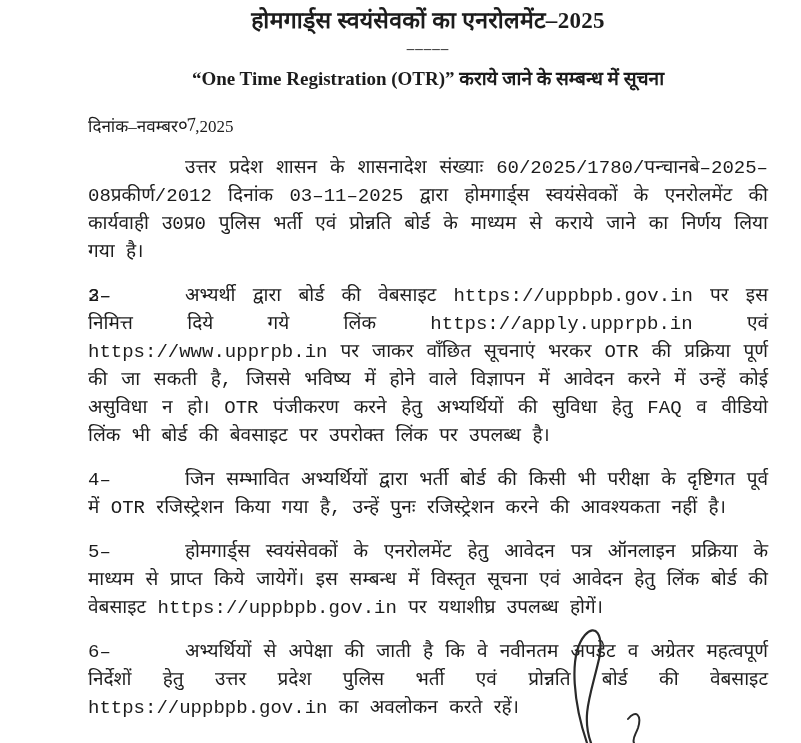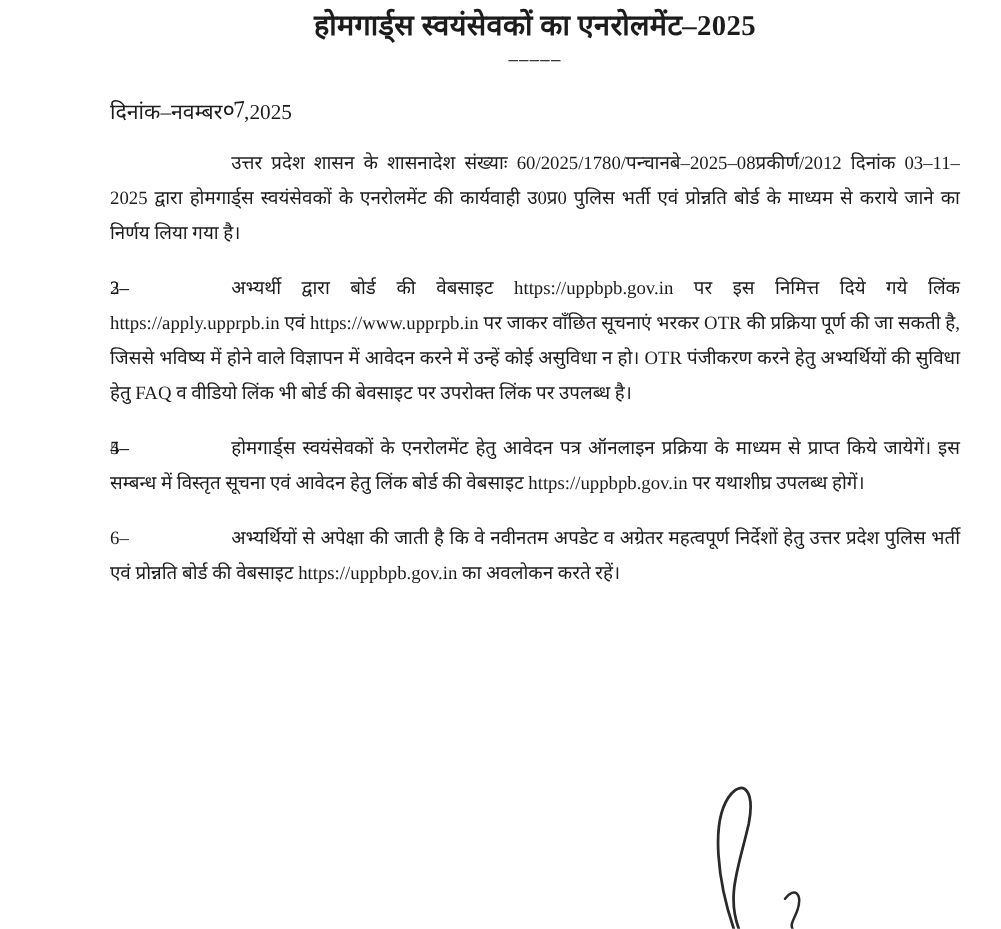--- a/index.html
+++ b/index.html
@@ -49,24 +49,25 @@
   .hand-day {
     display: inline-block;
     transform: rotate(-5deg) translateY(-1px);
     font-size: 19px;
     letter-spacing: -1px;
   }
   .paras { margin-top: 13px; }
   .para {
     position: relative;
     text-align: justify;
-    font-size: 15px;
+    font-size: 19px;
     line-height: 28px;
     text-indent: 97px;
     margin: 16px 0 6px 0;
+    font-family: Liberation Mono, monospace;
   }
   .para-num {
     position: absolute;
     left: 0; top: 0;
     text-indent: 0;
   }
   .signature {
     position: absolute;
     left: 540px; top: 622px;
     width: 140px; height: 121px;
@@ -76,41 +77,42 @@
 </head>
 <body>
 
 <div class="page">
   <div class="content">
 
     <div class="doc-title">होमगार्ड्स स्वयंसेवकों का एनरोलमेंट–2025</div>
 
     <div class="divider">–––––</div>
 
+    <div class="doc-subtitle">“One Time Registration (OTR)” कराये जाने के सम्बन्ध में सूचना</div>
 
     <div class="ref-row">
       <span class="ref-date"><span>दिनांक–नवम्बर</span><span class="hand-day">०7</span><span>,2025</span></span>
     </div>
 
     <div class="paras">
 
       <p class="para">
         <span class="para-num"></span><span class="para-text">उत्तर प्रदेश शासन के शासनादेश संख्याः 60/2025/1780/पन्चानबे–2025–08प्रकीर्ण/2012 दिनांक 03–11–2025 द्वारा होमगार्ड्स स्वयंसेवकों के एनरोलमेंट की कार्यवाही उ0प्र0 पुलिस भर्ती एवं प्रोन्नति बोर्ड के माध्यम से कराये जाने का निर्णय लिया गया है।</span>
       </p>
 
       <p class="para">
         <span class="para-num">2–</span>
       </p>
 
       <p class="para">
         <span class="para-num">3–</span><span class="para-text">अभ्यर्थी द्वारा बोर्ड की वेबसाइट https://uppbpb.gov.in पर इस निमित्त दिये गये लिंक https://apply.upprpb.in एवं https://www.upprpb.in पर जाकर वाँछित सूचनाएं भरकर OTR की प्रक्रिया पूर्ण की जा सकती है, जिससे भविष्य में होने वाले विज्ञापन में आवेदन करने में उन्हें कोई असुविधा न हो। OTR पंजीकरण करने हेतु अभ्यर्थियों की सुविधा हेतु FAQ व वीडियो लिंक भी बोर्ड की बेवसाइट पर उपरोक्त लिंक पर उपलब्ध है।</span>
       </p>
 
       <p class="para">
-        <span class="para-num">4–</span>
+        <span class="para-num">4–</span><span class="para-text">जिन सम्भावित अभ्यर्थियों द्वारा भर्ती बोर्ड की किसी भी परीक्षा के दृष्टिगत पूर्व में OTR रजिस्ट्रेशन किया गया है, उन्हें पुनः रजिस्ट्रेशन करने की आवश्यकता नहीं है।</span>
       </p>
 
       <p class="para">
         <span class="para-num">5–</span><span class="para-text">होमगार्ड्स स्वयंसेवकों के एनरोलमेंट हेतु आवेदन पत्र ऑनलाइन प्रक्रिया के माध्यम से प्राप्त किये जायेगें। इस सम्बन्ध में विस्तृत सूचना एवं आवेदन हेतु लिंक बोर्ड की वेबसाइट https://uppbpb.gov.in पर यथाशीघ्र उपलब्ध होगें।</span>
       </p>
 
       <p class="para">
         <span class="para-num">6–</span><span class="para-text">अभ्यर्थियों से अपेक्षा की जाती है कि वे नवीनतम अपडेट व अग्रेतर महत्वपूर्ण निर्देशों हेतु उत्तर प्रदेश पुलिस भर्ती एवं प्रोन्नति बोर्ड की वेबसाइट https://uppbpb.gov.in का अवलोकन करते रहें।</span>
       </p>
 

